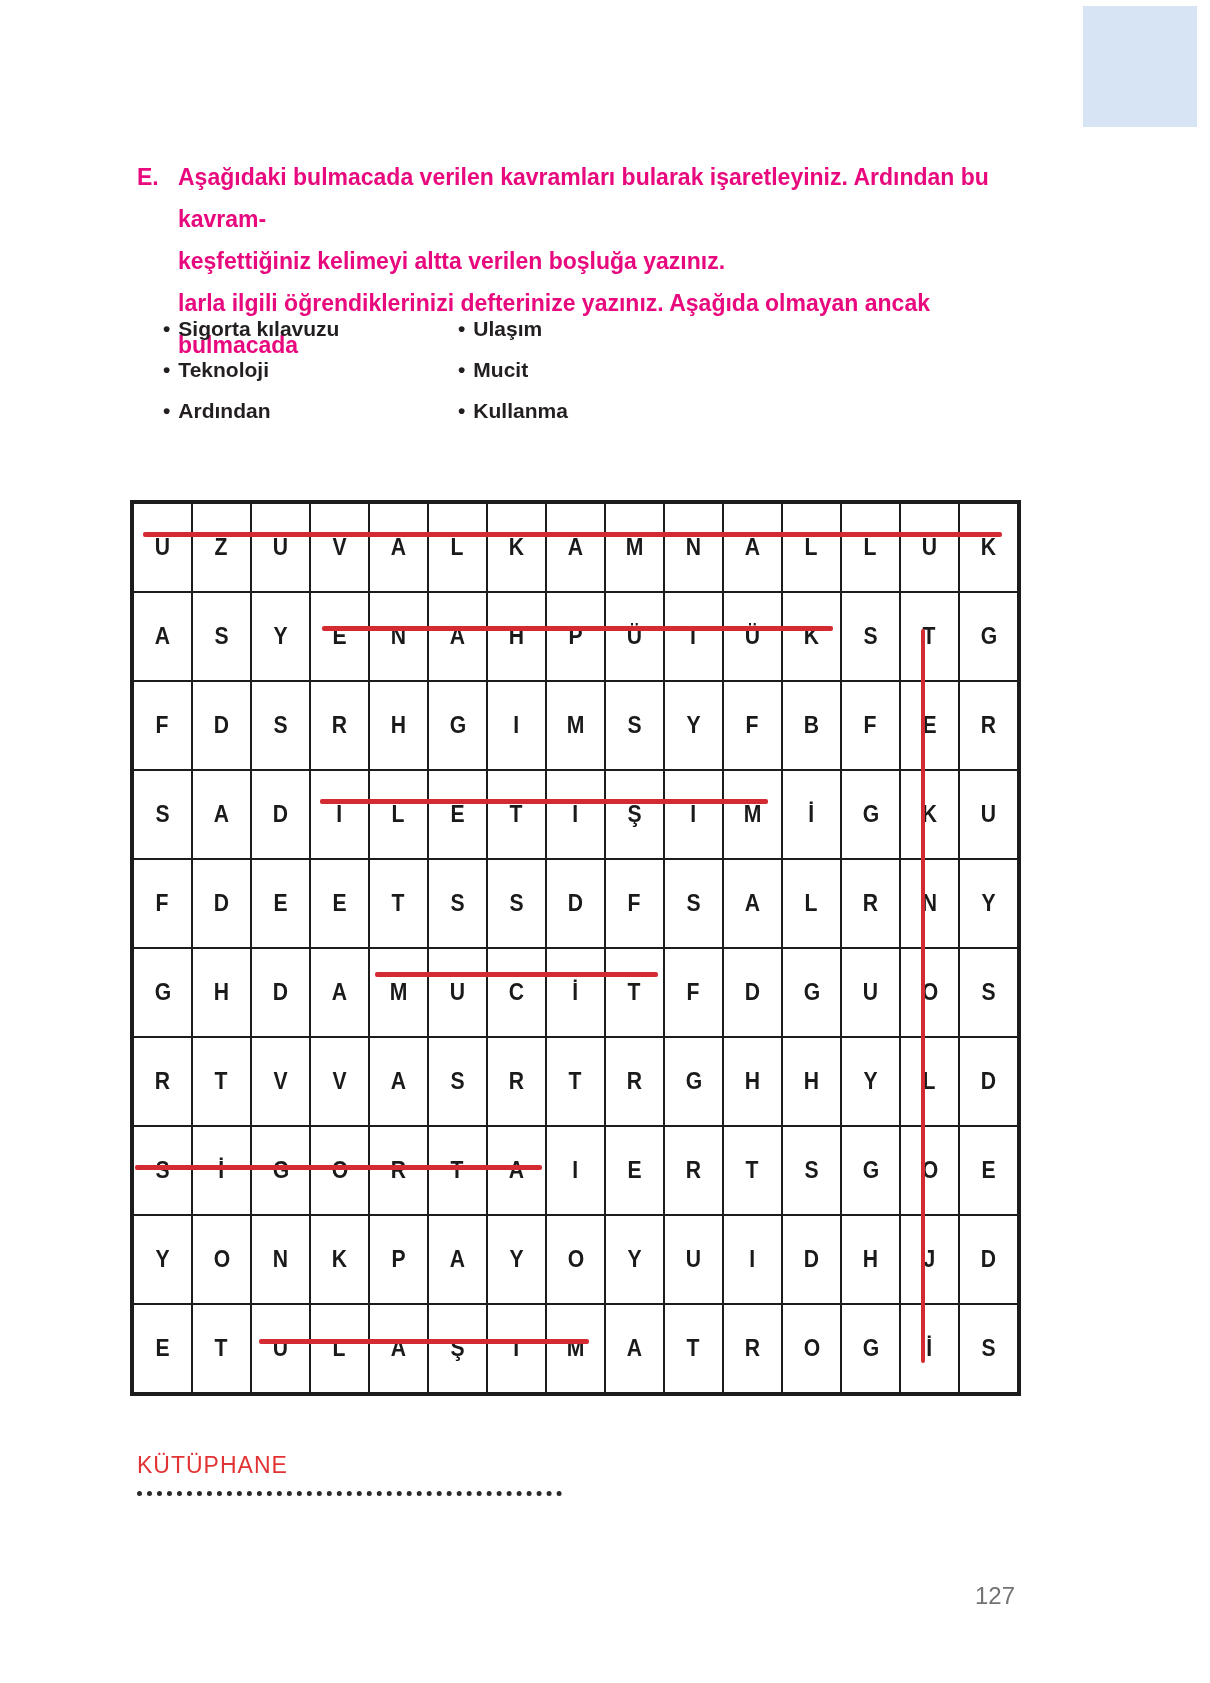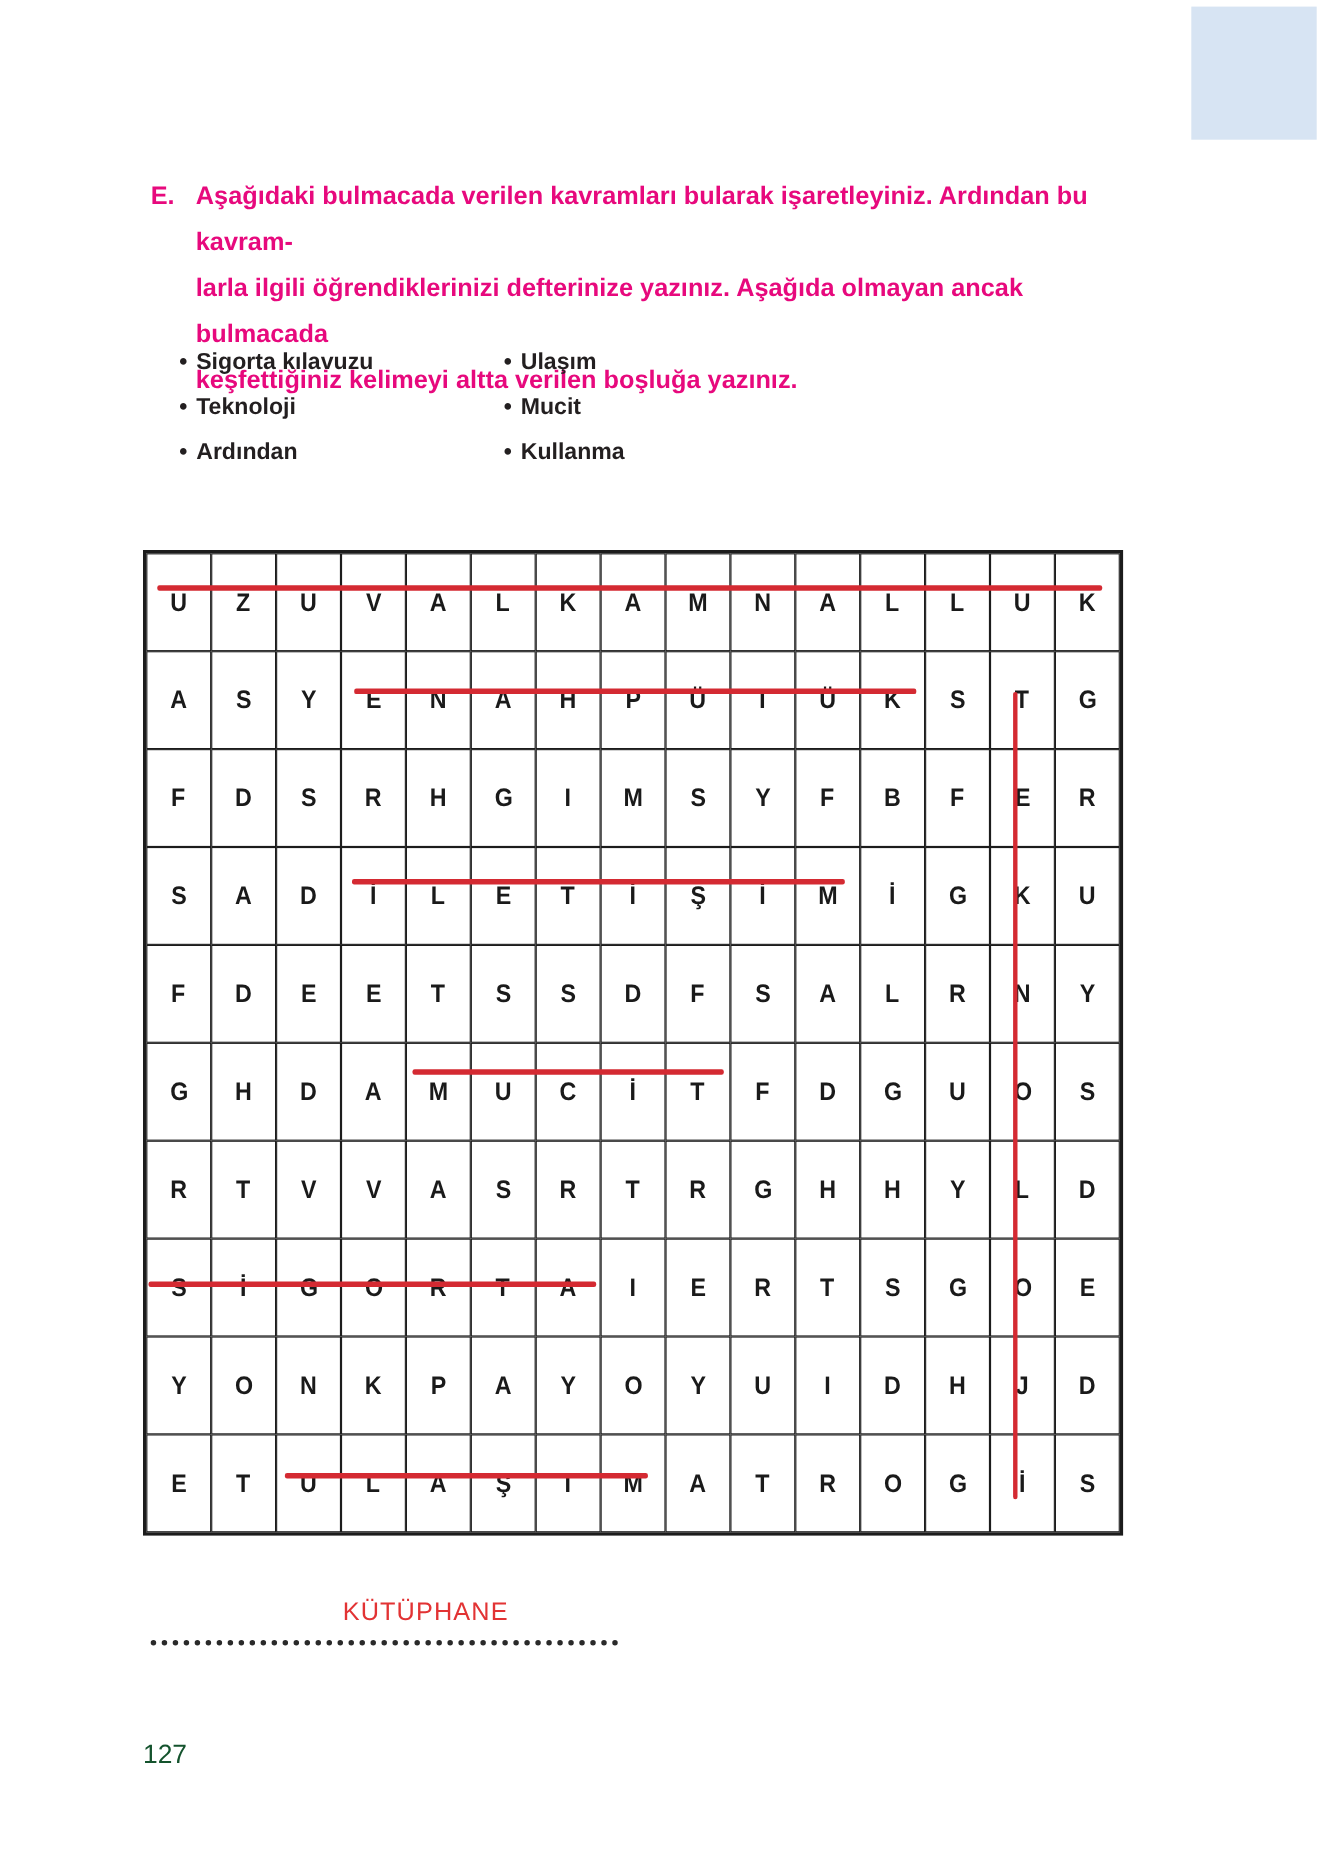--- a/index.html
+++ b/index.html
@@ -85,48 +85,47 @@
   .answer-label{
     font-size:24px;
     font-weight:bold;
     color:var(--c-text);
   }
   .answer-value{
     margin-top:8px;
     font-size:23px;
     letter-spacing:1px;
     color:var(--c-answer);
-    text-align:center;
   }
   .answer-line{
     margin-top:12px;
     width:425px;
     height:0;
     border-bottom:5px dotted #2a2a2a;
   }
   .page-number{
     position:absolute;
     left:130px; top:1582px;
     width:885px;
-    text-align:left;
+    text-align:right;
     font-size:24px;
-    color:#14532d;
+    color:#737373;
   }
 </style>
 </head>
 <body>
 
 <div class="corner-block"></div>
 
 <div class="instruction">
   <div class="instruction-label">E.</div>
   <div class="instruction-text">
     <div>Aşağıdaki bulmacada verilen kavramları bularak işaretleyiniz. Ardından bu kavram-</div>
+    <div>keşfettiğiniz kelimeyi altta verilen boşluğa yazınız.</div>
     <div>larla ilgili öğrendiklerinizi defterinize yazınız. Aşağıda olmayan ancak bulmacada</div>
-    <div>keşfettiğiniz kelimeyi altta verilen boşluğa yazınız.</div>
   </div>
 </div>
 
 <div class="word-list">
   <div class="word-columns">
     <div class="word-col left">
       <div class="word-item">
         <span class="bullet-dot">•</span>
         <span>Sigorta kılavuzu</span>
       </div>

